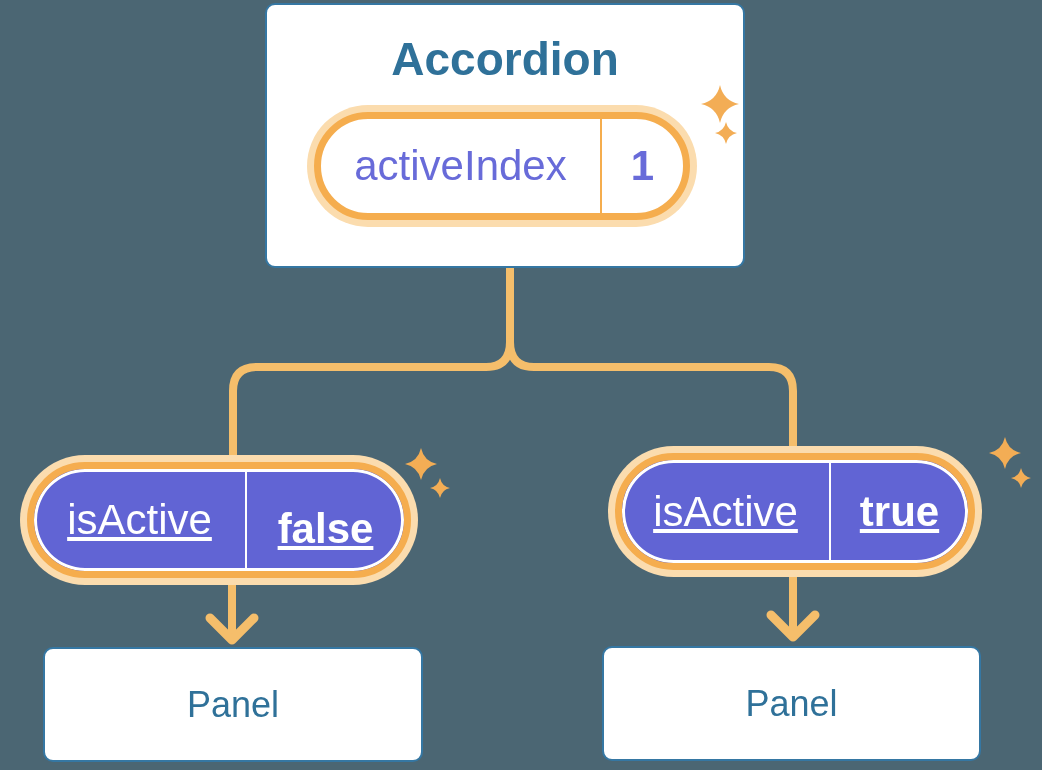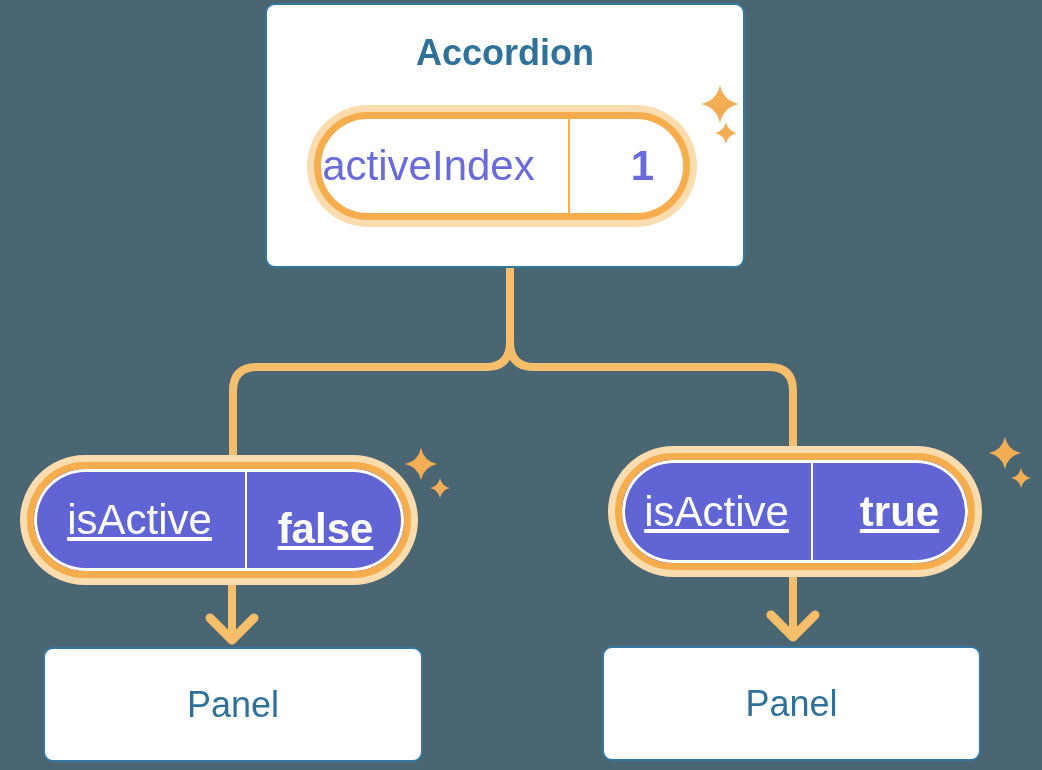--- a/index.html
+++ b/index.html
@@ -52,21 +52,21 @@
     background:var(--white);
     border:2px solid var(--card-border);
     border-radius:10px;
     box-sizing:border-box;
   }
   .root-card{ left:265px; top:3px; width:480px; height:265px; }
   .card-title{
     position:absolute;
     top:27px; left:0; width:100%;
     text-align:center;
-    font-size:36px;
+    font-size:46px;
     font-weight:600;
     color:var(--card-text);
   }
   .panel{
     display:flex;
     align-items:center;
     justify-content:center;
     font-size:36px;
     font-weight:500;
     color:var(--card-text);
@@ -83,35 +83,35 @@
     align-items:stretch;
   }
   .pill-white{
     background:var(--white);
     box-shadow:0 0 0 7px var(--pill-glow);
   }
   .pill-purple{
     background:var(--state-fill-purple);
     box-shadow:0 0 0 7px var(--pill-glow), inset 0 0 0 3px var(--white);
   }
-  .state-pill-root{ left:314px; top:112px; width:376px; height:108px;gap:32px; }
+  .state-pill-root{ left:314px; top:112px; width:376px; height:108px; }
   .state-pill-left{ left:27px;  top:462px; width:384px; height:116px; }
   .state-pill-right{ left:615px; top:453px; width:360px; height:117px; }
 
   .cell{
     display:flex;
     align-items:center;
     justify-content:center;
     font-size:42px;
   }
   .cell-label{ flex:1 1 auto; }
   .cell-value{ font-weight:700; }
   .state-pill-root .cell-value{ width:81px; }
   .state-pill-left .cell-value{ width:157px;margin-top:17px; }
-  .state-pill-right .cell-value{ width:137px;padding-left:18px; }
+  .state-pill-right .cell-value{ width:137px; }
 
   .pill-white .cell{ color:var(--state-text-purple); }
   .pill-purple .cell{ color:var(--white);text-decoration:underline; }
 
   .divider{ width:2px; }
   .pill-white .divider{ background:var(--pill-ring); }
   .pill-purple .divider{ background:var(--white); }
 </style>
 </head>
 <body>

